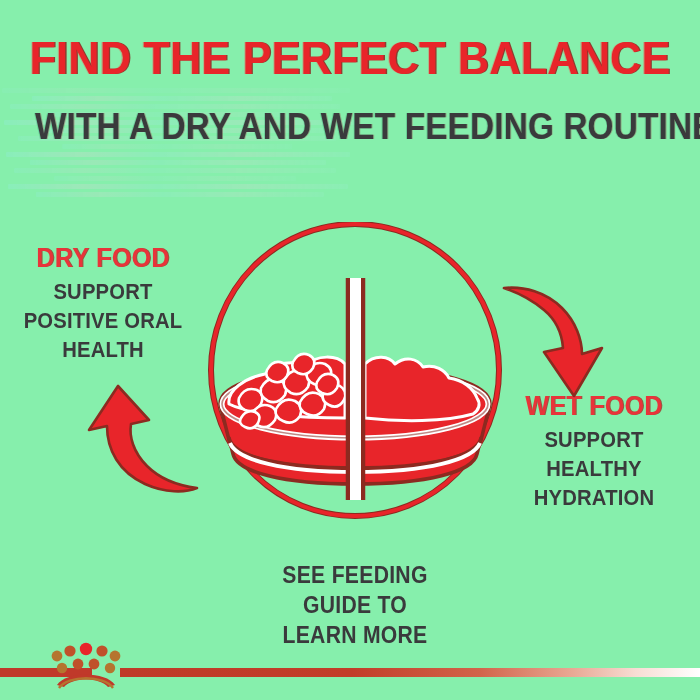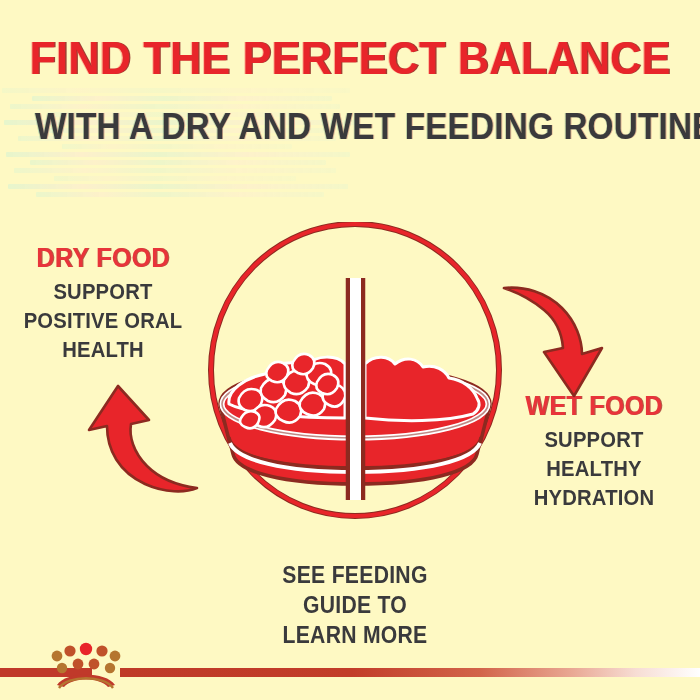--- a/index.html
+++ b/index.html
@@ -10,21 +10,21 @@
   }
   body {
     font-family: "Liberation Sans", sans-serif;
     -webkit-font-smoothing: antialiased;
   }
 
   #canvas {
     position: relative;
     width: 700px;
     height: 700px;
-    background: #fef9c3;
+    background: #86efac;
     overflow: hidden;
   }
 
   
   .ghost-artifact {
     position: absolute;
     left: 2px;
     top: 84px;
     width: 372px;
     height: 114px;

